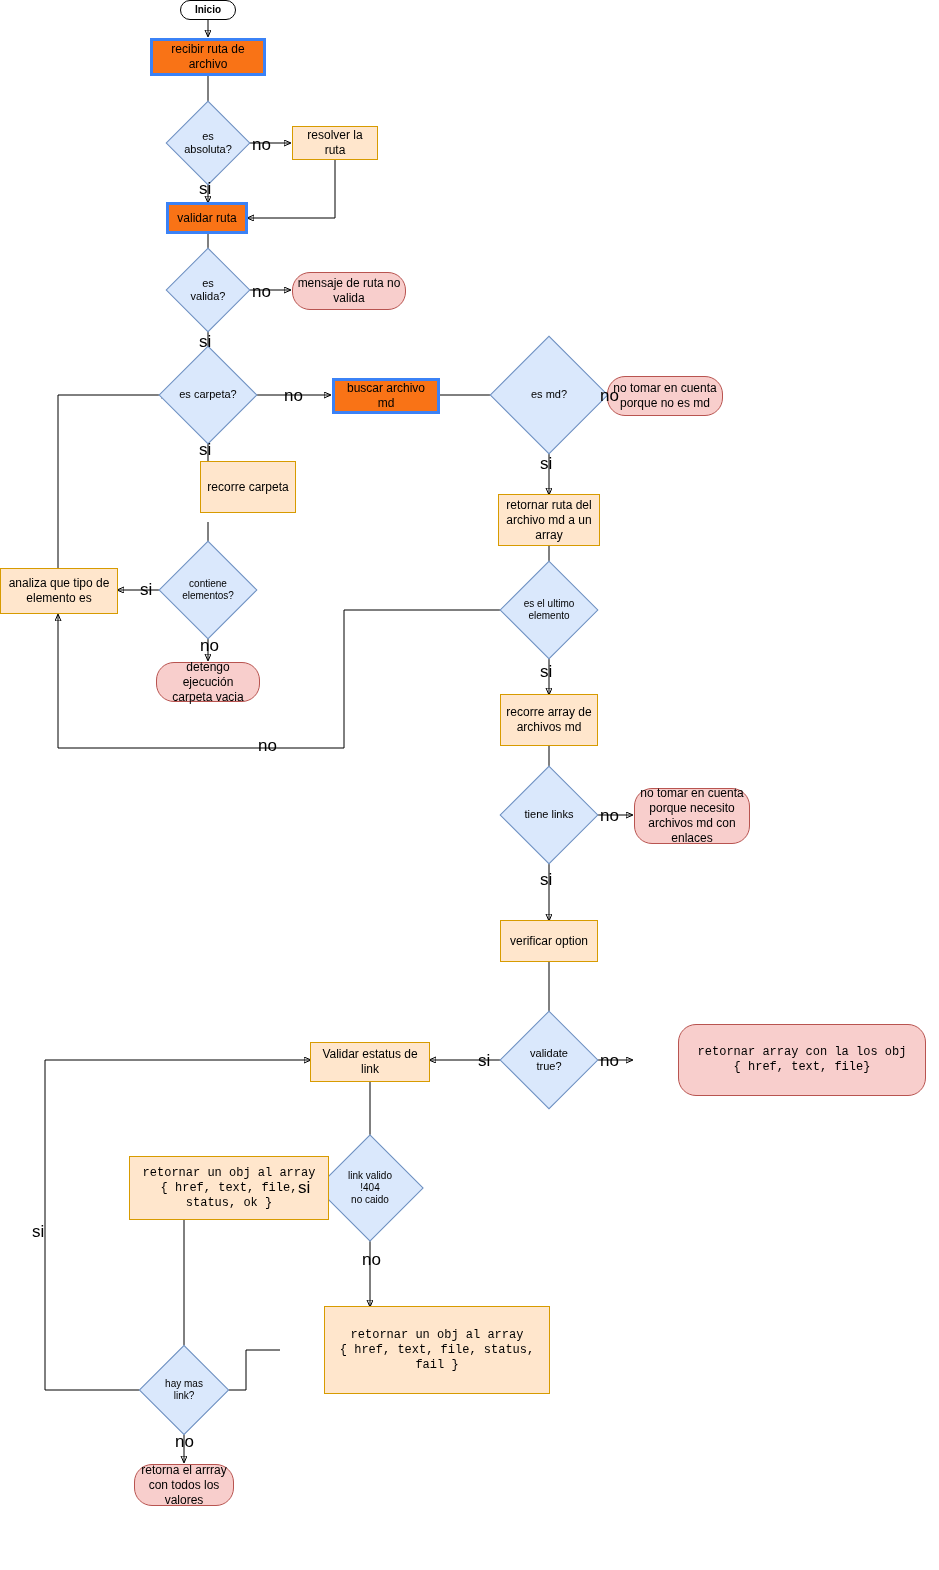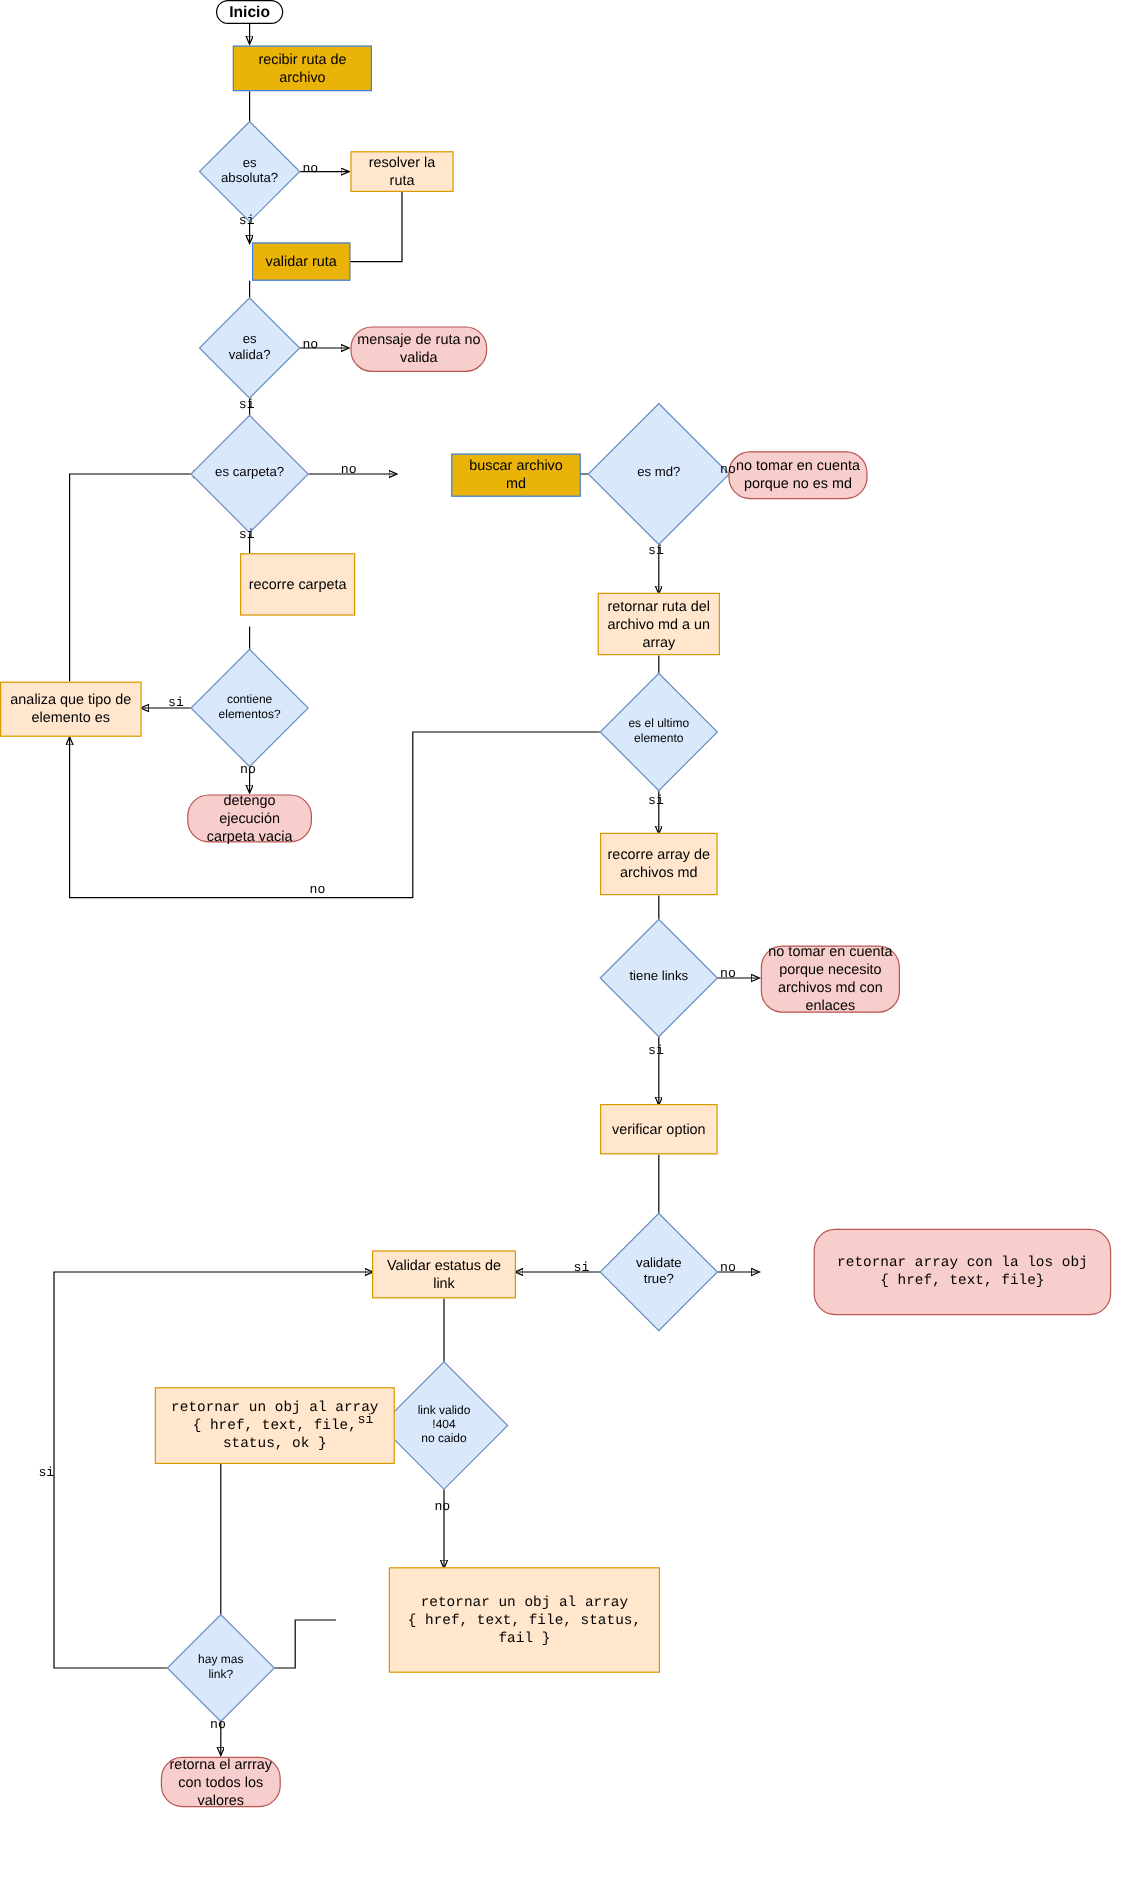--- a/index.html
+++ b/index.html
@@ -23,26 +23,25 @@
     text-align: center;
     box-sizing: border-box;
     line-height: 1.25;
     padding: 4px;
   }
   .terminator {
     border: 1px solid #000;
     border-radius: 999px;
     background: #fff;
     font-weight: bold;
-    font-size: 13px;
+    font-size: 10px;
   }
   .process-yellow {
-    background: #eab308;
-    border: 1px solid #3b82f6;
-    margin-left: 44px;
+    background: #f97316;
+    border: 3px solid #3b82f6;
   }
   .process-orange {
     background: #ffe6cc;
     border: 1px solid #d79b00;
   }
   .process-red {
     background: #f8cecc;
     border: 1px solid #b85450;
     border-radius: 18px;
     text-align: center;
@@ -69,23 +68,22 @@
     align-items: center;
     justify-content: center;
     text-align: center;
     font-size: 11px;
     line-height: 1.2;
     padding: 6px;
     box-sizing: border-box;
   }
   .edge-label {
     position: absolute;
-    font-size: 11px;
+    font-size: 17px;
     background: transparent;
-    font-family: Liberation Mono, monospace;
   }
   .mono {
     font-family: "Courier New", monospace;
     font-size: 12px;
     margin-left: 44px;
   }
   svg.arrows {
     position: absolute;
     top: 0;
     left: 0;

